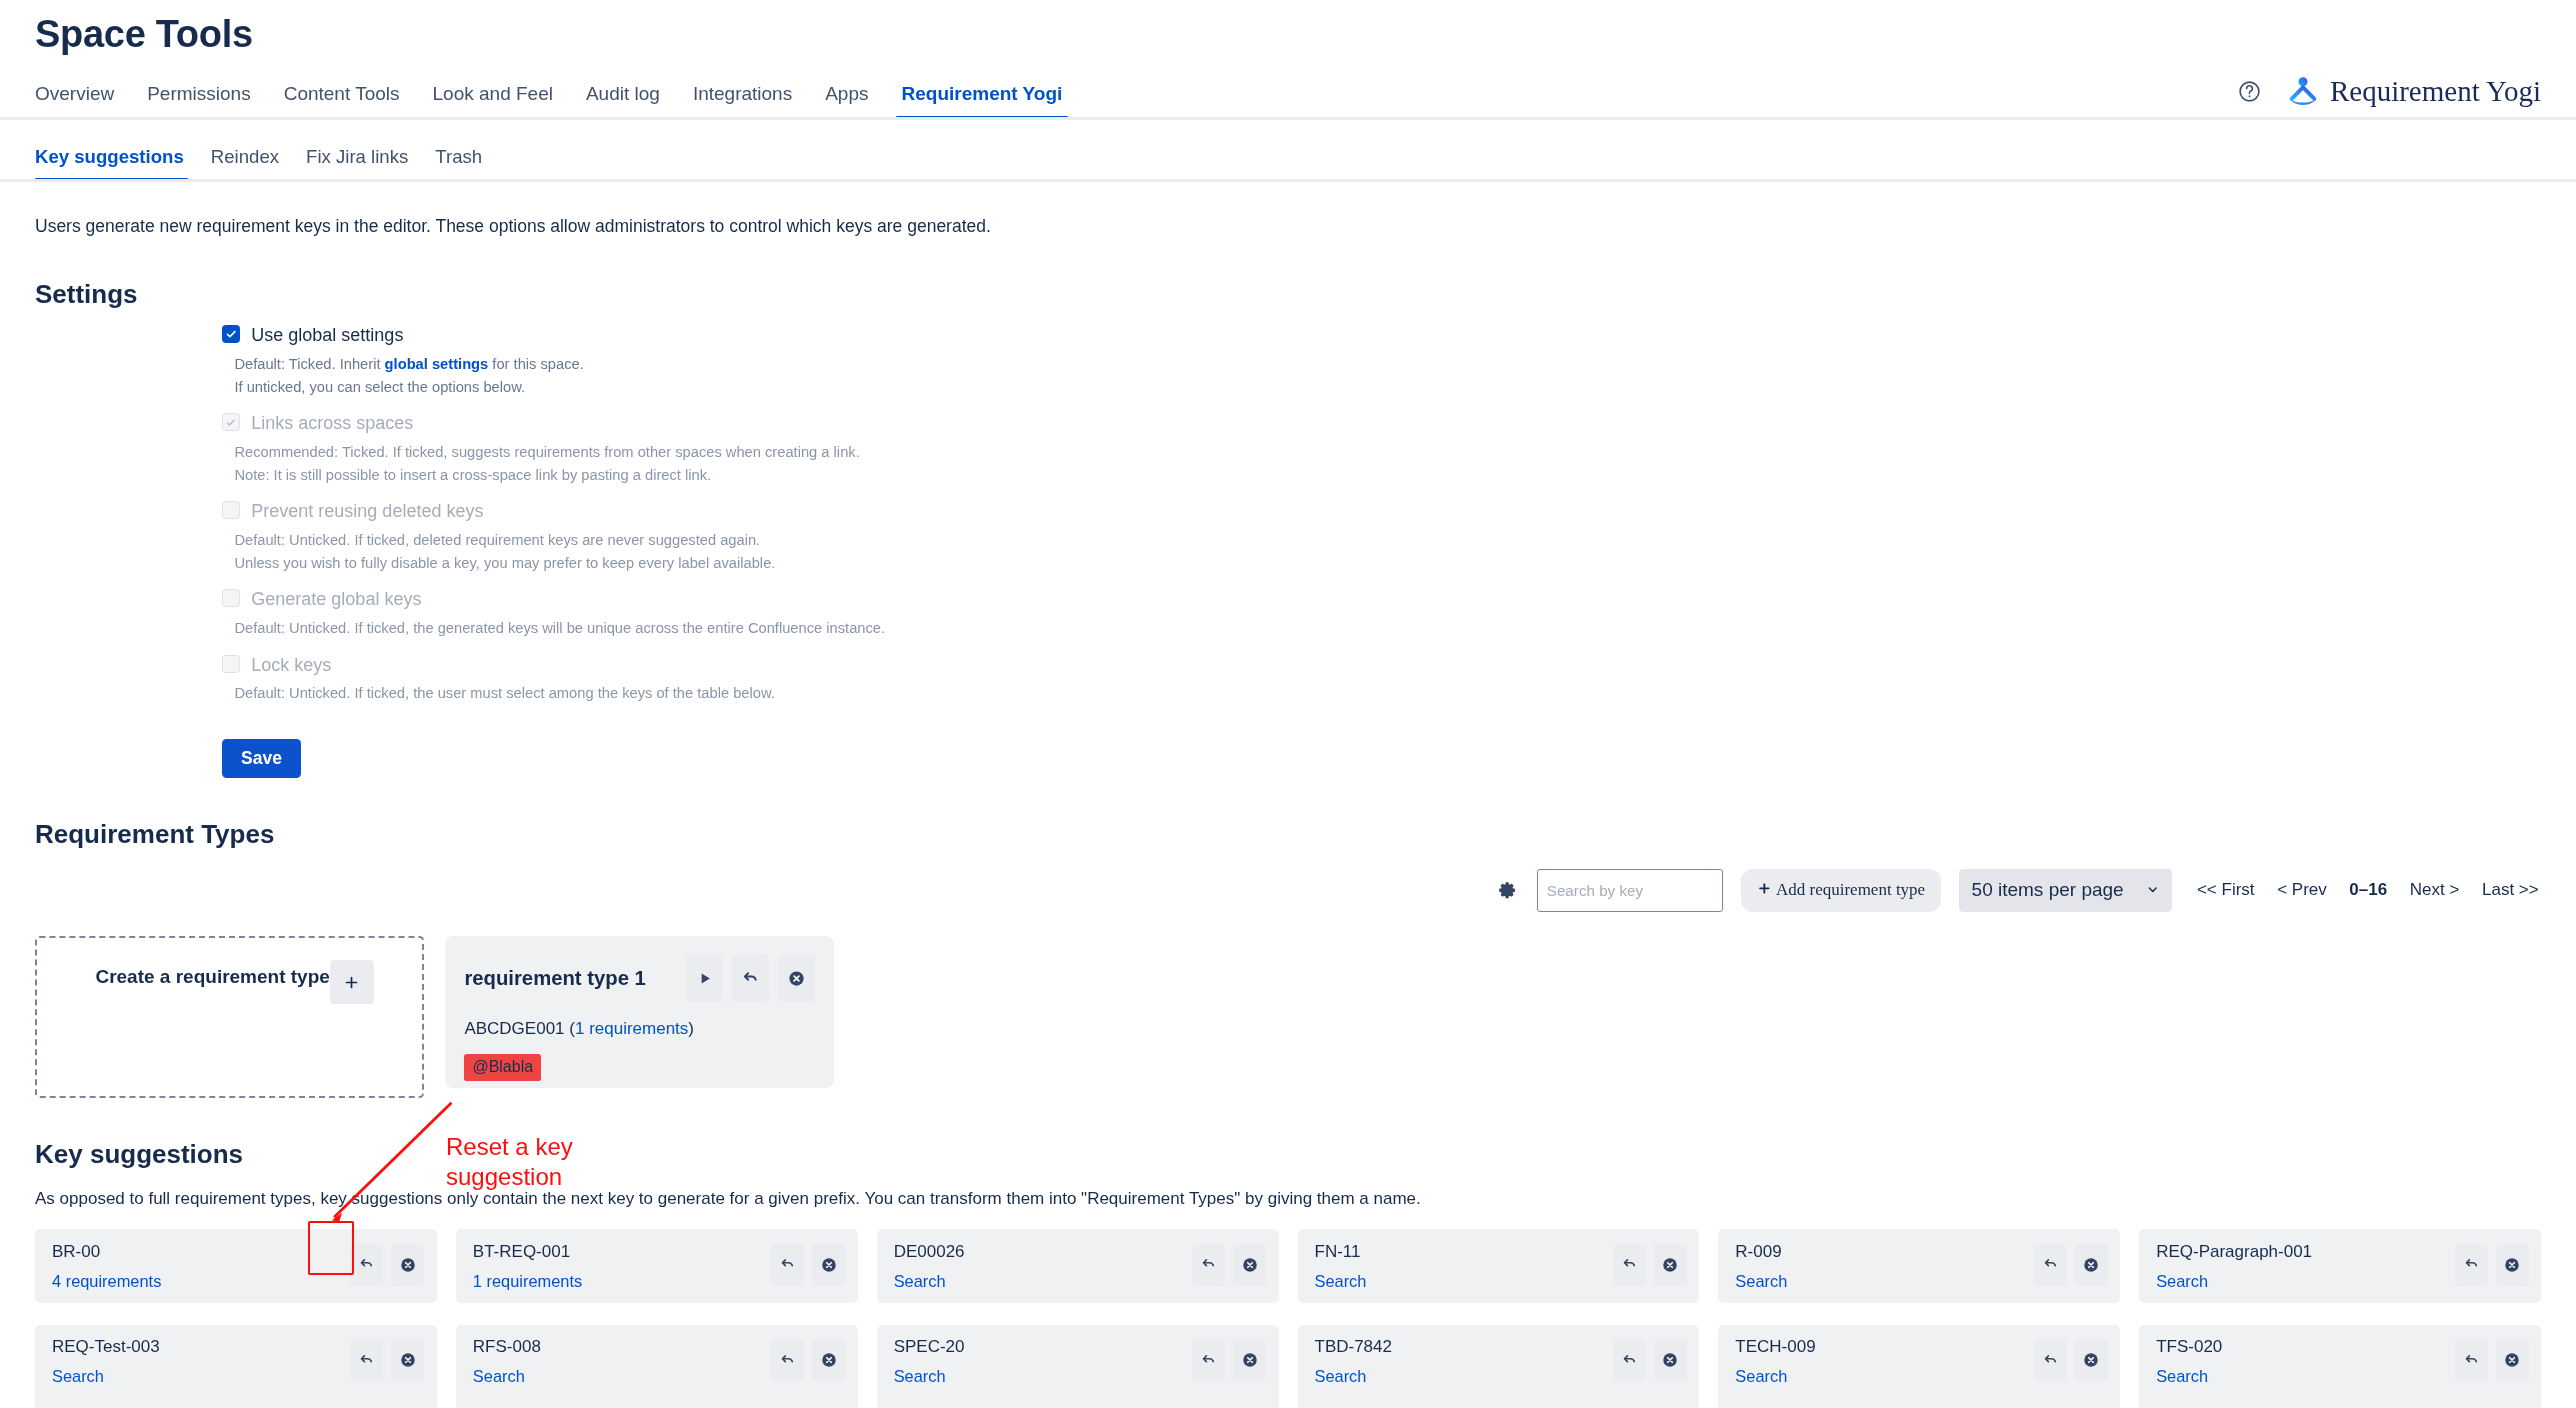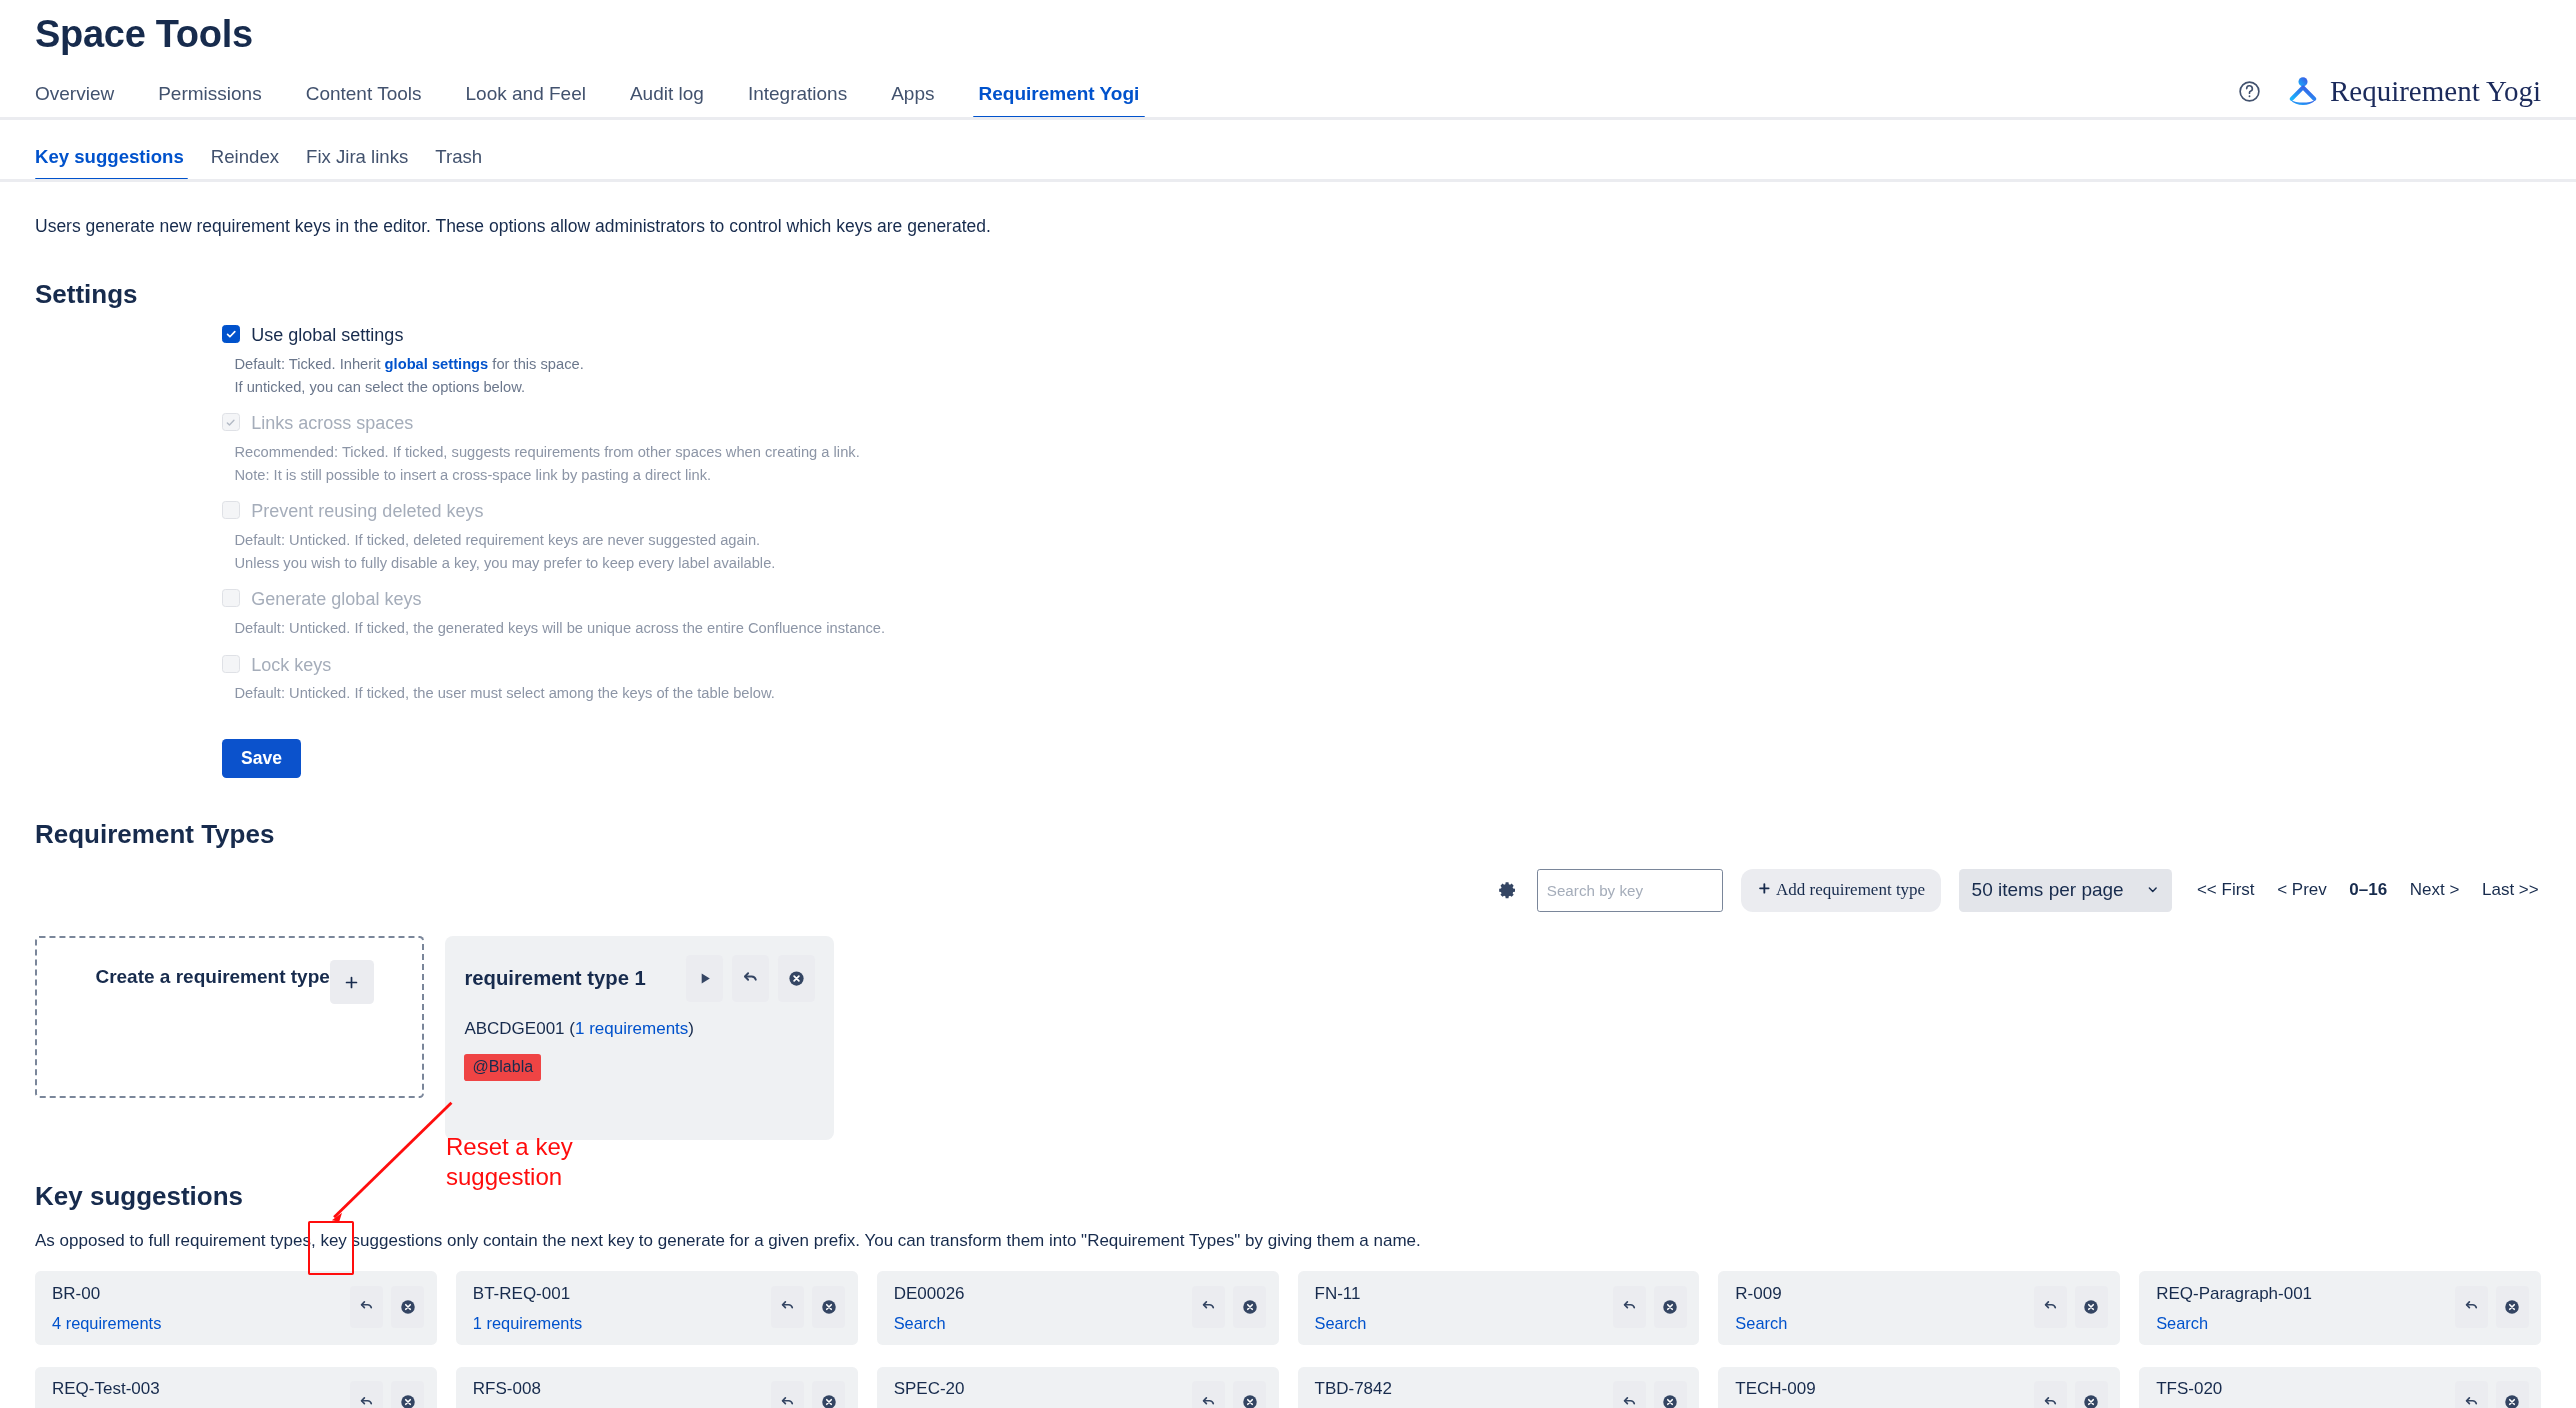--- a/index.html
+++ b/index.html
@@ -24,21 +24,21 @@
     padding: 12.4px 0 0 35px;
     line-height: 1.2;
   }
   .topnav {
     display: flex;
     align-items: flex-end;
     position: relative;
     padding: 25px 35px 0 35px;
     height: 62px;
   }
-  .topnav-tabs { display:flex; align-items:center; gap:12px; }
+  .topnav-tabs { display:flex; align-items:center; gap:1px; }
   .topnav-tab {
     font-size: 19px;
     color: #42526E;
     padding: 0 16px 14.7px 16px;
     cursor: pointer;
     white-space: nowrap;
     position: relative;
   }
   .topnav-tab:first-child { padding-left: 0; }
   .topnav-tab.active { color:#0052CC; font-weight:600; }
@@ -163,21 +163,21 @@
     padding: 22.6px 14.7px 0 25px;
   }
   .create-card-label { font-size:19px; font-weight:700; color:#172B4D; padding-top:5.6px; }
   .icon-btn {
     background:#EBECF0; border:none; border-radius:4.5px;
     width:37px; height:47px;
     display:flex; align-items:center; justify-content:center; cursor:pointer; flex:none;
   }
   .icon-btn.sq { width:44px; height:44px; border-radius:4.5px; }
   .type-card {
-    width: 389px; height: 204px;
+    width: 389px; height: 152px;
     background:#EFF1F3; border-radius:8px;
     padding: 19px 19px 0 19px;
   }
   .type-card-head { display:flex; align-items:center; gap:12.4px; }
   .type-card-title { font-size:20.3px; font-weight:700; color:#172B4D; white-space:nowrap; }
   .type-card-actions { display:flex; gap:9px; margin-left:auto; }
   .type-card-key { font-size:17px; color:#172B4D; margin-top:17px; }
   .type-card-key a { color:#0052CC; text-decoration:none; }
   .tag {
     display:inline-block; margin-top:14.7px;

